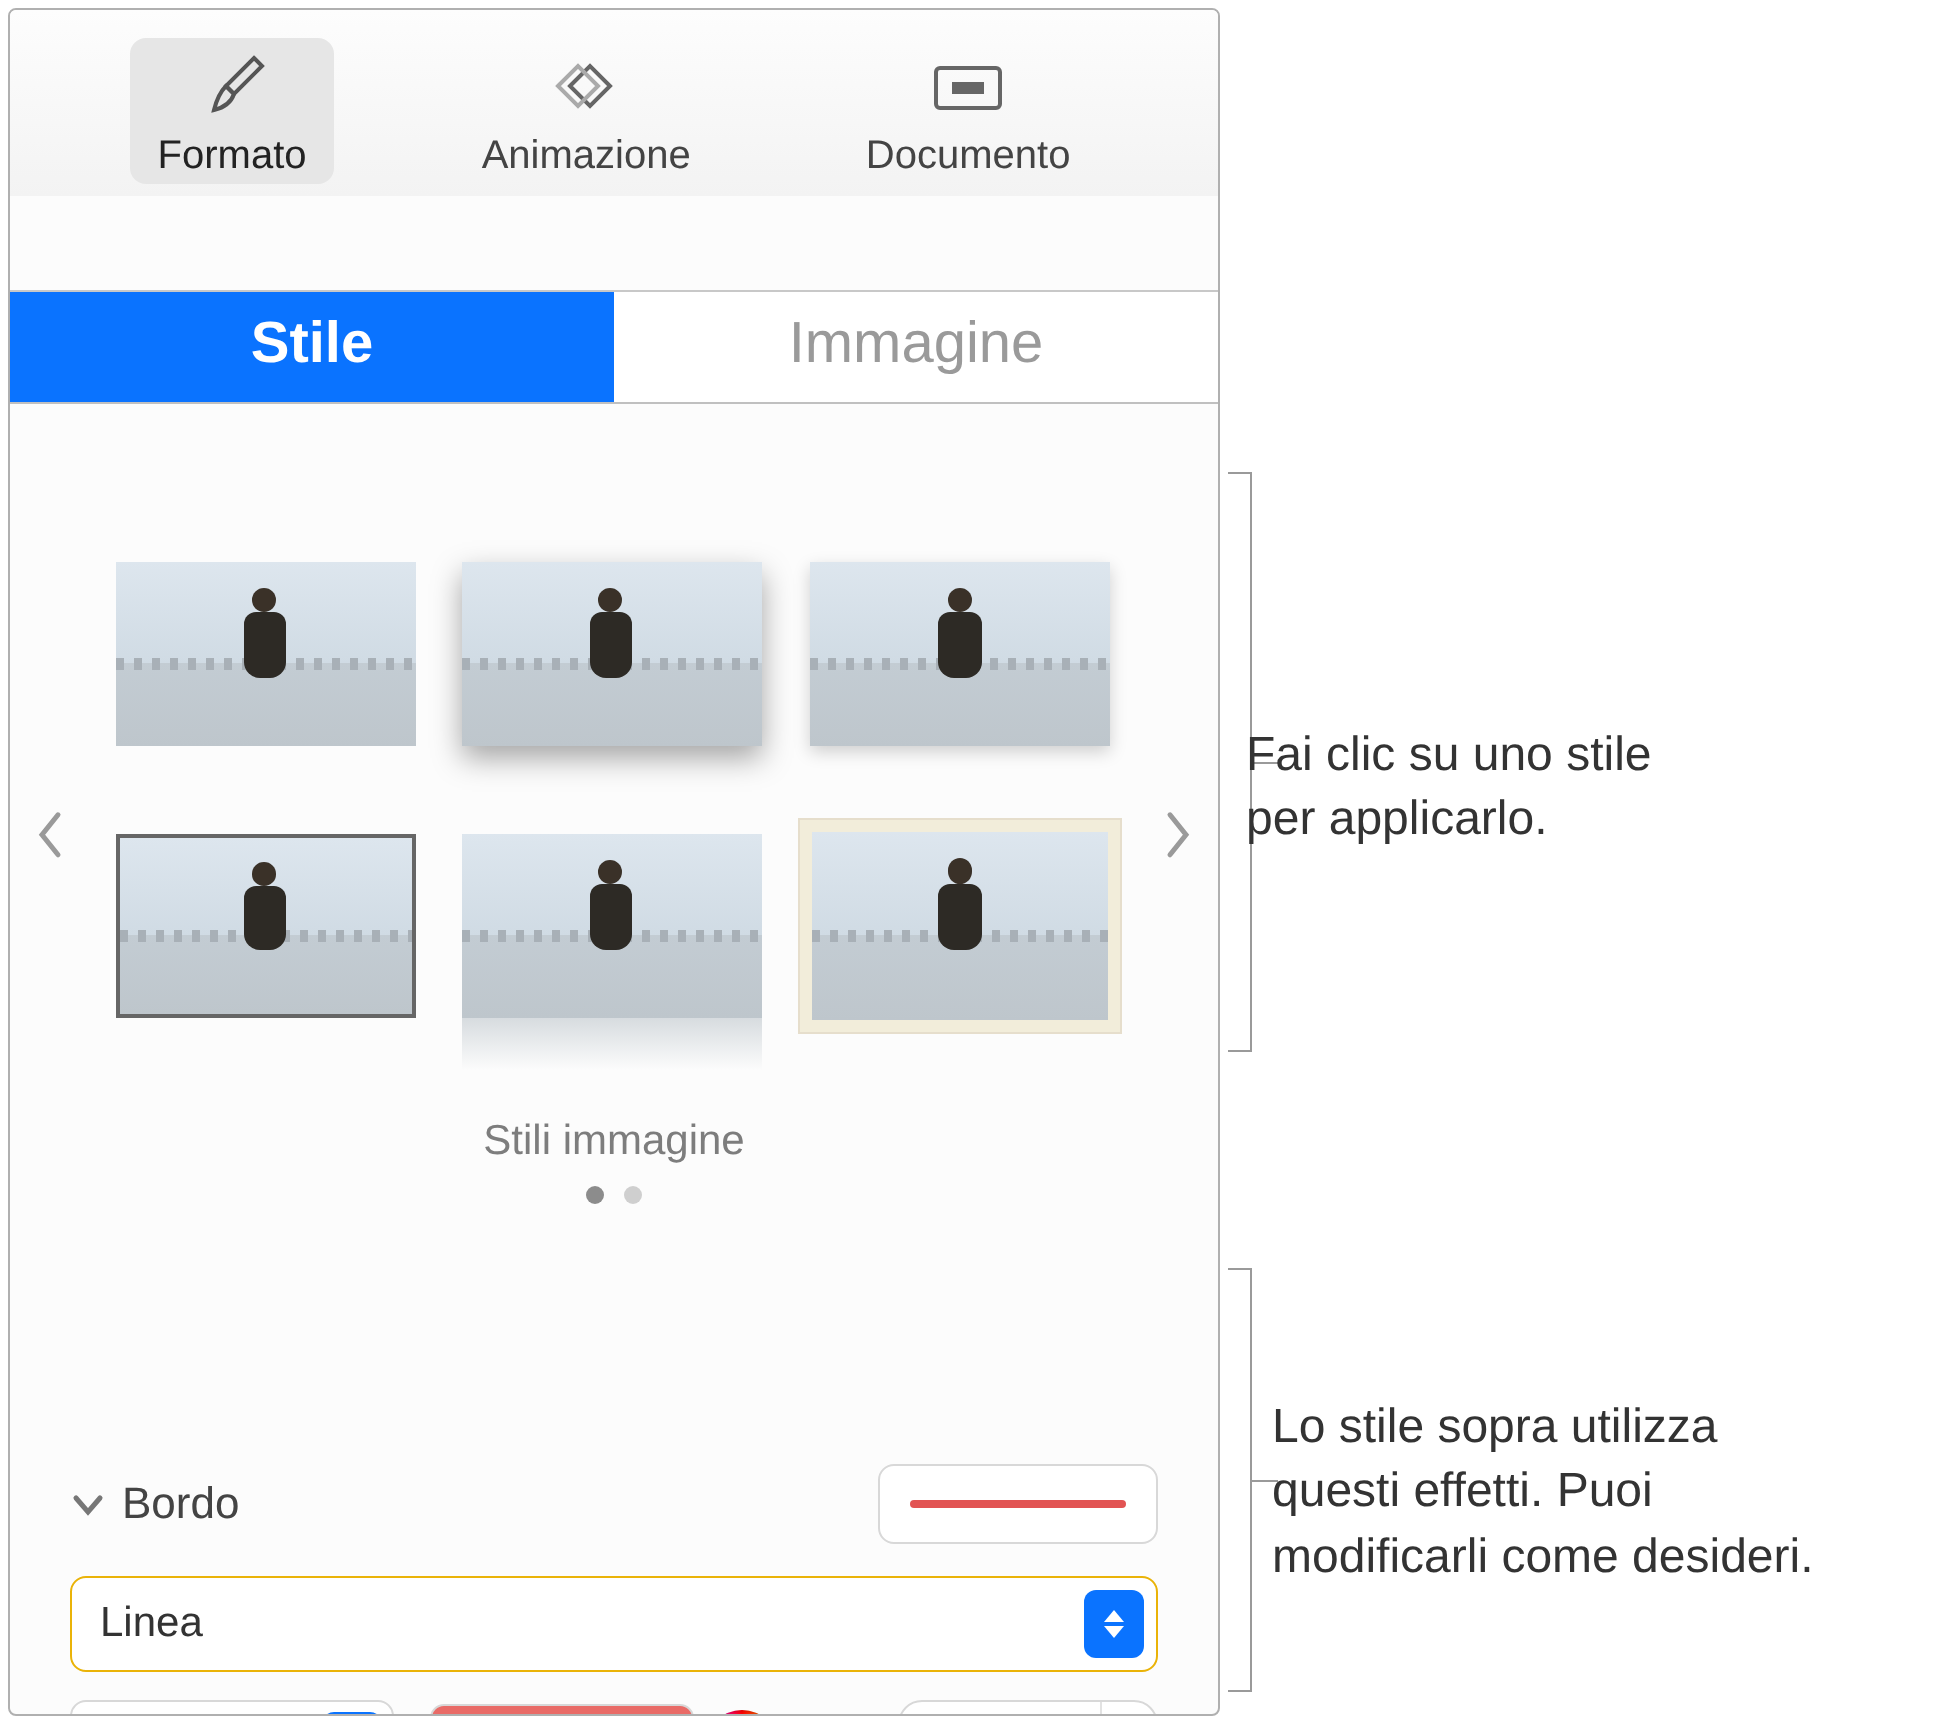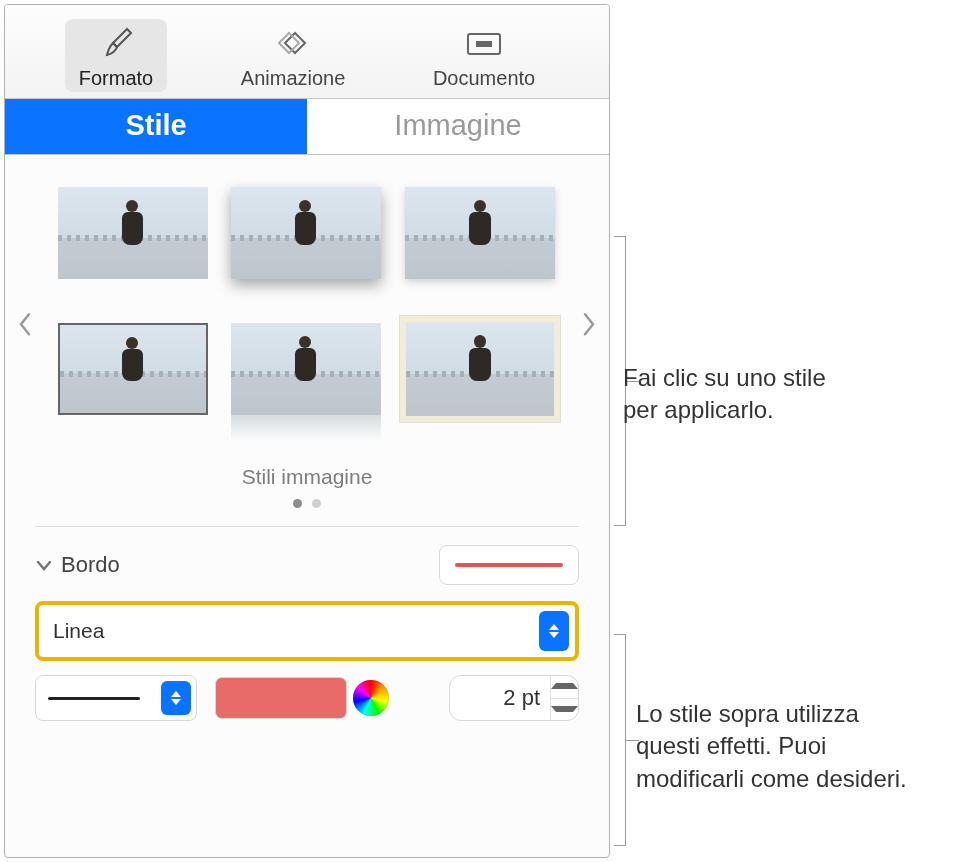--- a/index.html
+++ b/index.html
@@ -1,18 +1,18 @@
 <!DOCTYPE html>
 <html><head>
 <meta charset="utf-8">
 <style>
   * { box-sizing: border-box; margin:0; padding:0; }
   body { font-family: -apple-system, "Helvetica Neue", Helvetica, Arial, sans-serif; background:#fff; font-size:15px; color:#333; }
   .stage { position:relative; width:976px; height:862px; }
-  .panel { position:absolute; left:4px; top:4px; width:606px; height:854px; border:1px solid #b0b0b0; border-radius:4px; background:#fcfcfc; overflow:hidden; display:flex; flex-direction:column;}
+  .panel { position:absolute; left:4px; top:4px; width:606px; height:854px; border:1px solid #b0b0b0; border-radius:4px; background:#fcfcfc; overflow:hidden; display:flex; flex-direction:column;gap:47px;}
   .toolbar { display:flex; align-items:flex-end; justify-content:space-around; padding:14px 30px 6px; background:linear-gradient(#fdfdfd,#f3f3f3); }
   .tool-btn { display:flex; flex-direction:column; align-items:center; padding:6px 14px 2px; border-radius:8px; color:#444; }
   .tool-btn.active { background:#e6e6e6; }
   .tool-btn .lbl { margin-top:6px; font-size:20px; color:#444; }
   .tool-btn.active .lbl { color:#222; }
   .icn { display:block; }
   .subtabs { display:flex; border-top:1px solid #c8c8c8; border-bottom:1px solid #c0c0c0; background:#fff;}
   .subtab { flex:1; text-align:center; padding:10px 0 12px; font-size:29px; color:#9a9a9a; position:relative;}
   .subtab.active { background:#0a73ff; color:#fff; font-weight:600;}
   .subtab.divider::before { content:""; position:absolute; left:0; top:12px; bottom:12px; width:1px; background:#c8c8c8;}
@@ -39,21 +39,21 @@
   .dot { width:9px; height:9px; border-radius:50%; background:#cfcfcf;}
   .dot.active { background:#8c8c8c;}
   .hr { height:1px; background:#dedede; margin:0 30px 14px;}
   .section { padding:4px 30px 0;}
   .section-head { display:flex; align-items:center; justify-content:space-between; margin-bottom:16px;}
   .section-head-left { display:flex; align-items:center; gap:8px; cursor:pointer;}
   .section-title { font-size:22px; color:#444;}
   .disclosure { color:#777; }
   .preview-swatch { width:140px; height:40px; border:1px solid #d8d8d8; border-radius:8px; background:#fff; display:flex; align-items:center; justify-content:center; cursor:pointer;}
   .preview-swatch .line { width:108px; height:4px; background:#e25453; border-radius:2px;}
-  .dropdown { position:relative; width:100%; height:60px; border:4px solid #eab308; border-radius:8px; background:#fff; display:flex; align-items:center; padding:0 14px; font-size:21px; color:#333; cursor:pointer; margin-bottom:14px;}
+  .dropdown { position:relative; width:100%; height:48px; border:1px solid #eab308; border-radius:8px; background:#fff; display:flex; align-items:center; padding:0 14px; font-size:21px; color:#333; cursor:pointer; margin-bottom:14px;}
   .dd-chevs { position:absolute; right:6px; top:6px; bottom:6px; width:30px; background:#0a73ff; border-radius:6px; display:flex; flex-direction:column; align-items:center; justify-content:center; gap:0;}
   .chev-up, .chev-down { width:0; height:0; border-left:5px solid transparent; border-right:5px solid transparent;}
   .chev-up { border-bottom:6px solid #fff; margin-bottom:2px;}
   .chev-down { border-top:6px solid #fff;}
   .row3 { display:flex; align-items:center; gap:18px;}
   .linestyle-dd { position:relative; width:162px; height:46px; border:1px solid #d8d8d8; border-radius:8px; background:#fff; display:flex; align-items:center; padding:0 12px; cursor:pointer;}
   .linestyle-dd .ln { width:92px; height:3px; background:#222; border-radius:2px;}
   .color-group { display:flex; align-items:center; gap:6px; }
   .color-swatch { width:132px; height:42px; border:1px solid #d8d8d8; border-radius:7px; background:#e96b67; cursor:pointer;}
   .color-wheel { width:36px; height:36px; border-radius:50%; background:conic-gradient(red,orange,yellow,lime,cyan,blue,magenta,red); cursor:pointer; box-shadow:inset 0 0 2px rgba(0,0,0,0.3);}

